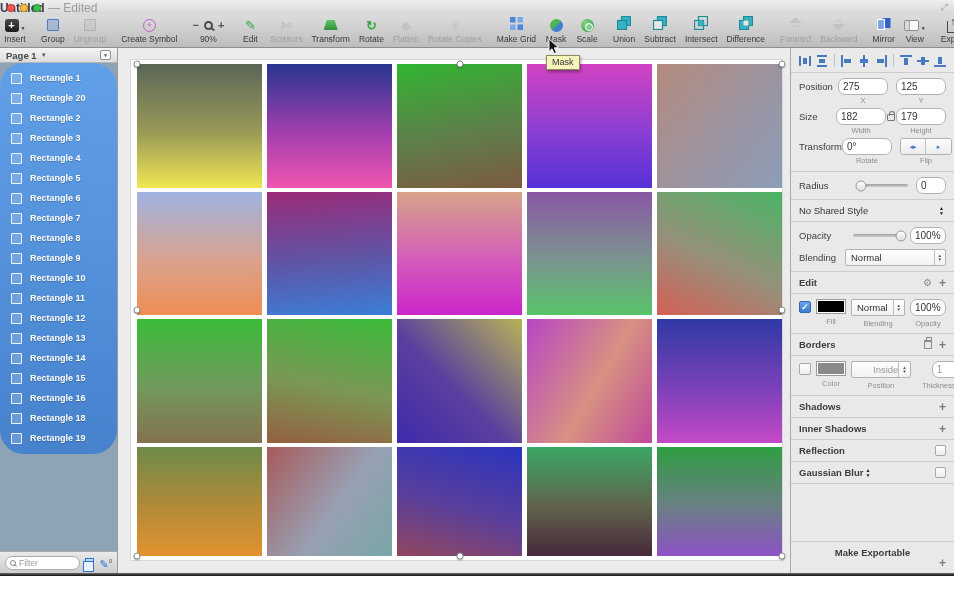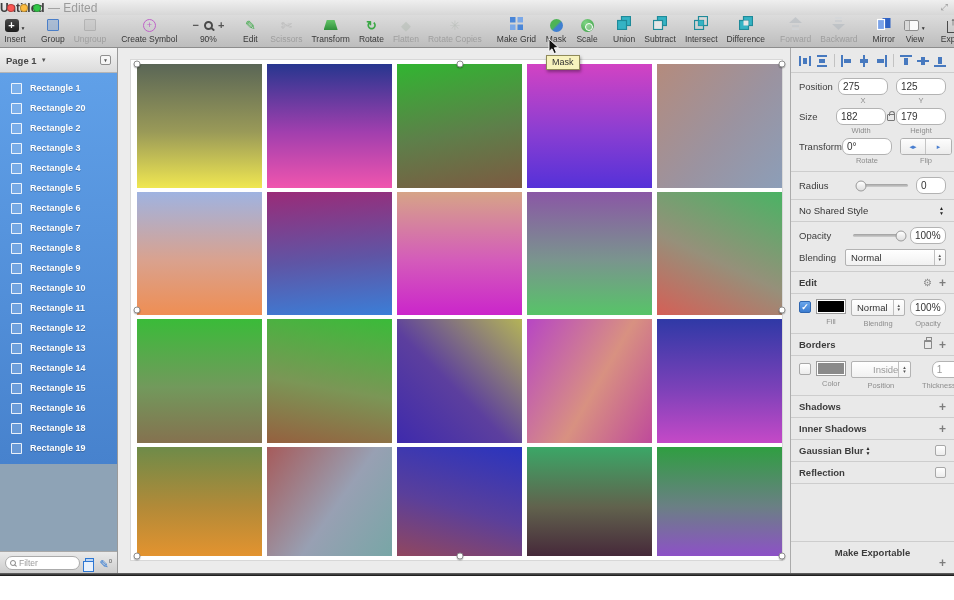--- a/index.html
+++ b/index.html
@@ -61,27 +61,27 @@
   .mag { width:9px; height:9px; border:2px solid #4a4a4a; border-radius:50%; position:relative; }
   .mag::after { content:""; position:absolute; width:5px; height:2px; background:#4a4a4a;
     right:-4px; bottom:-2px; transform:rotate(40deg); border-radius:1px; }
 
   
   .sidebar {
     position:absolute; left:0; top:48px; width:118px; bottom:27px;
     background:#8ea3b6; border-right:1px solid #9a9a9a;
     display:flex; flex-direction:column;
   }
-  .sb-header { height:25px; flex:none; background:linear-gradient(#f4f4f4,#dcdcdc);
+  .sb-header { height:15px; flex:none; background:linear-gradient(#f4f4f4,#dcdcdc);
     border-bottom:1px solid #b5b5b5; display:flex; align-items:center; padding:0 6px;
     font-size:9.5px; font-weight:bold; color:#474747; }
   .sb-header .caret { font-size:6px; margin-left:4px; color:#555; }
   .sb-header-box { margin-left:auto; width:11px; height:10px; border:1px solid #8f8f8f; border-radius:2px;
     background:#f6f6f6; font-size:5px; color:#555; text-align:center; line-height:8px; }
-  .sb-list { flex:none; background:linear-gradient(#60a0e8,#4782cd); padding:5px 0 6px; }
+  .sb-list { flex:none; background:linear-gradient(#60a0e8,#4782cd); padding:5px 0 6px;border-radius:24px; }
   .sb-item { height:20px; display:flex; align-items:center; gap:8px; padding-left:11px; }
   .sb-check { width:11px; height:11px; flex:none; border:1px solid rgba(255,255,255,.85);
     background:rgba(255,255,255,.18); border-radius:1px; }
   .sb-item span.lbl { color:#fff; font-size:9px; font-weight:bold;
     text-shadow:0 1px 1px rgba(0,0,0,.25); white-space:nowrap; }
   .sb-filter { margin-top:auto; height:22px; flex:none; background:linear-gradient(#eaeaea,#cdcdcd);
     border-top:1px solid #a8a8a8; display:flex; align-items:center; padding:0 5px; gap:5px;justify-content:space-between; }
   .filter-field { flex:1; height:14px; background:#fff; border:1px solid #ababab; border-radius:8px;
     display:flex; align-items:center; padding:0 4px; gap:3px; }
   .filter-field .fmag { width:6px; height:6px; border:1px solid #8a8a8a; border-radius:50%; position:relative; flex:none; }
@@ -713,37 +713,37 @@
     </div>
 
     <div class="isec hrow">
       <span class="htitle">Inner Shadows</span>
       <span class="hicons">
           <span class="plus">+</span>
         </span>
     </div>
 
     <div class="isec hrow">
+      <span class="htitle">Reflection</span>
+      <span class="hicons">
+          <span class="cb" style="width:11px;height:11px"></span>
+        </span>
+    </div>
+
+    <div class="isec hrow">
       <span class="htitle">Gaussian Blur</span>
       <span class="stp-dark">
           <span>▲</span>
           <span>▼</span>
         </span>
       <span class="hicons">
           <span class="cb" style="width:11px;height:11px"></span>
         </span>
     </div>
 
-    <div class="isec hrow">
-      <span class="htitle">Reflection</span>
-      <span class="hicons">
-          <span class="cb" style="width:11px;height:11px"></span>
-        </span>
-    </div>
-
     <div class="spacer"></div>
 
     <div class="isec hrow exportable">
       <span class="htitle">Make Exportable</span>
       <span class="hicons">
           <span class="plus">+</span>
         </span>
     </div>
   </div>
 

